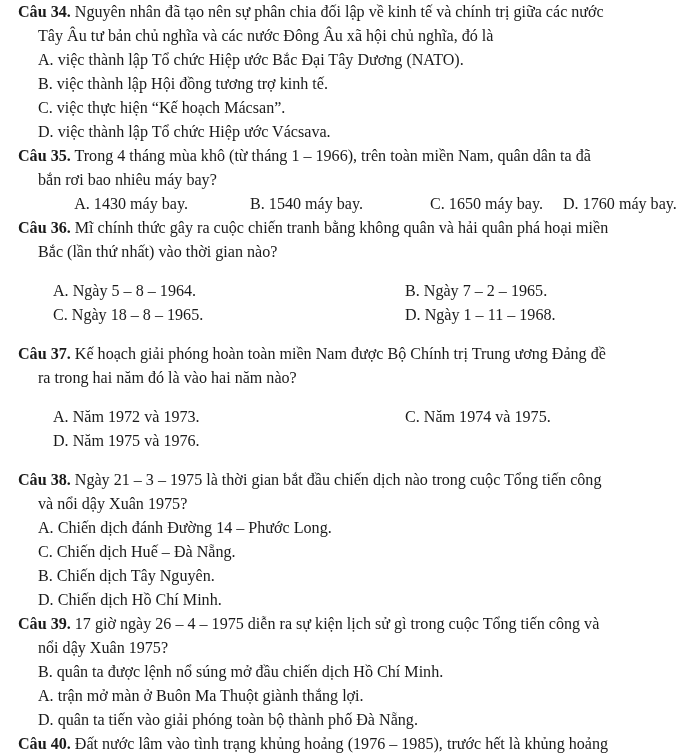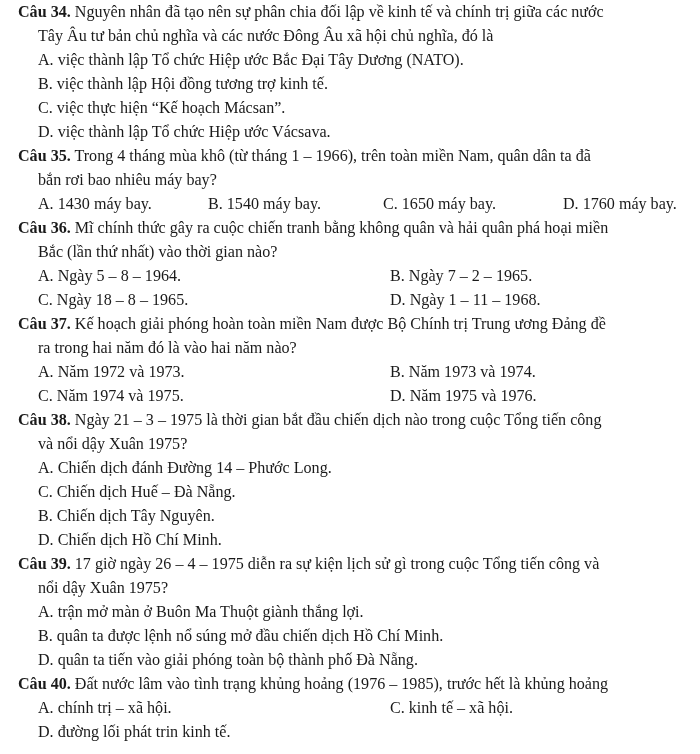--- a/index.html
+++ b/index.html
@@ -53,38 +53,39 @@
     font-size: 16.1px;
     line-height: 24px;
     padding-left: 20px;
     white-space: nowrap;
   }
 
   
   .opts-2 {
     display: grid;
     grid-template-columns: 352px 1fr;
-    margin: 0;
+    margin: 15px;
     padding: 0;
     list-style: none;
   }
   .opts-2 .opt {
     font-size: 16.1px;
     line-height: 24px;
     padding-left: 20px;
     white-space: nowrap;
   }
 
   
   .opts-4 {
     display: grid;
     grid-template-columns: 170px 175px 180px 1fr;
     margin: 0;
     padding: 0;
     list-style: none;
+    text-align: right;
   }
   .opts-4 .opt {
     font-size: 16.1px;
     line-height: 24px;
     padding-left: 20px;
     white-space: nowrap;
   }
 </style>
 </head>
 <body style="background: rgb(255, 255, 255); color: rgb(26, 26, 26);">
@@ -115,39 +116,38 @@
           <li class="opt">A. Ngày 5 – 8 – 1964.</li>
           <li class="opt">B. Ngày 7 – 2 – 1965.</li>
           <li class="opt">C. Ngày 18 – 8 – 1965.</li>
           <li class="opt">D. Ngày 1 – 11 – 1968.</li>
         </ul>
       </div>
       <div class="qblock">
         <p class="stem"><span class="qnum">Câu 37.</span> <span>Kế hoạch giải phóng hoàn toàn miền Nam được Bộ Chính trị Trung ương Đảng đề ra trong hai năm đó là vào hai năm nào?</span></p>
         <ul class="opts-2">
           <li class="opt">A. Năm 1972 và 1973.</li>
-          <li class="opt">B. Năm 1973 và 1974.</li>
           <li class="opt">C. Năm 1974 và 1975.</li>
           <li class="opt">D. Năm 1975 và 1976.</li>
         </ul>
       </div>
       <div class="qblock">
         <p class="stem"><span class="qnum">Câu 38.</span> <span>Ngày 21 – 3 – 1975 là thời gian bắt đầu chiến dịch nào trong cuộc Tổng tiến công và nổi dậy Xuân 1975?</span></p>
         <ul class="opts-1">
           <li class="opt">A. Chiến dịch đánh Đường 14 – Phước Long.</li>
           <li class="opt">C. Chiến dịch Huế – Đà Nẵng.</li>
           <li class="opt">B. Chiến dịch Tây Nguyên.</li>
           <li class="opt">D. Chiến dịch Hồ Chí Minh.</li>
         </ul>
       </div>
       <div class="qblock">
         <p class="stem"><span class="qnum">Câu 39.</span> <span>17 giờ ngày 26 – 4 – 1975 diễn ra sự kiện lịch sử gì trong cuộc Tổng tiến công và nổi dậy Xuân 1975?</span></p>
         <ul class="opts-1">
+          <li class="opt">B. quân ta được lệnh nổ súng mở đầu chiến dịch Hồ Chí Minh.</li>
           <li class="opt">A. trận mở màn ở Buôn Ma Thuột giành thắng lợi.</li>
-          <li class="opt">B. quân ta được lệnh nổ súng mở đầu chiến dịch Hồ Chí Minh.</li>
           <li class="opt">D. quân ta tiến vào giải phóng toàn bộ thành phố Đà Nẵng.</li>
         </ul>
       </div>
       <div class="qblock">
         <p class="stem"><span class="qnum">Câu 40.</span> <span>Đất nước lâm vào tình trạng khủng hoảng (1976 – 1985), trước hết là khủng hoảng</span></p>
         <ul class="opts-2">
           <li class="opt">A. chính trị – xã hội.</li>
           <li class="opt">C. kinh tế – xã hội.</li>
           <li class="opt">D. đường lối phát trin kinh tế.</li>
         </ul>

